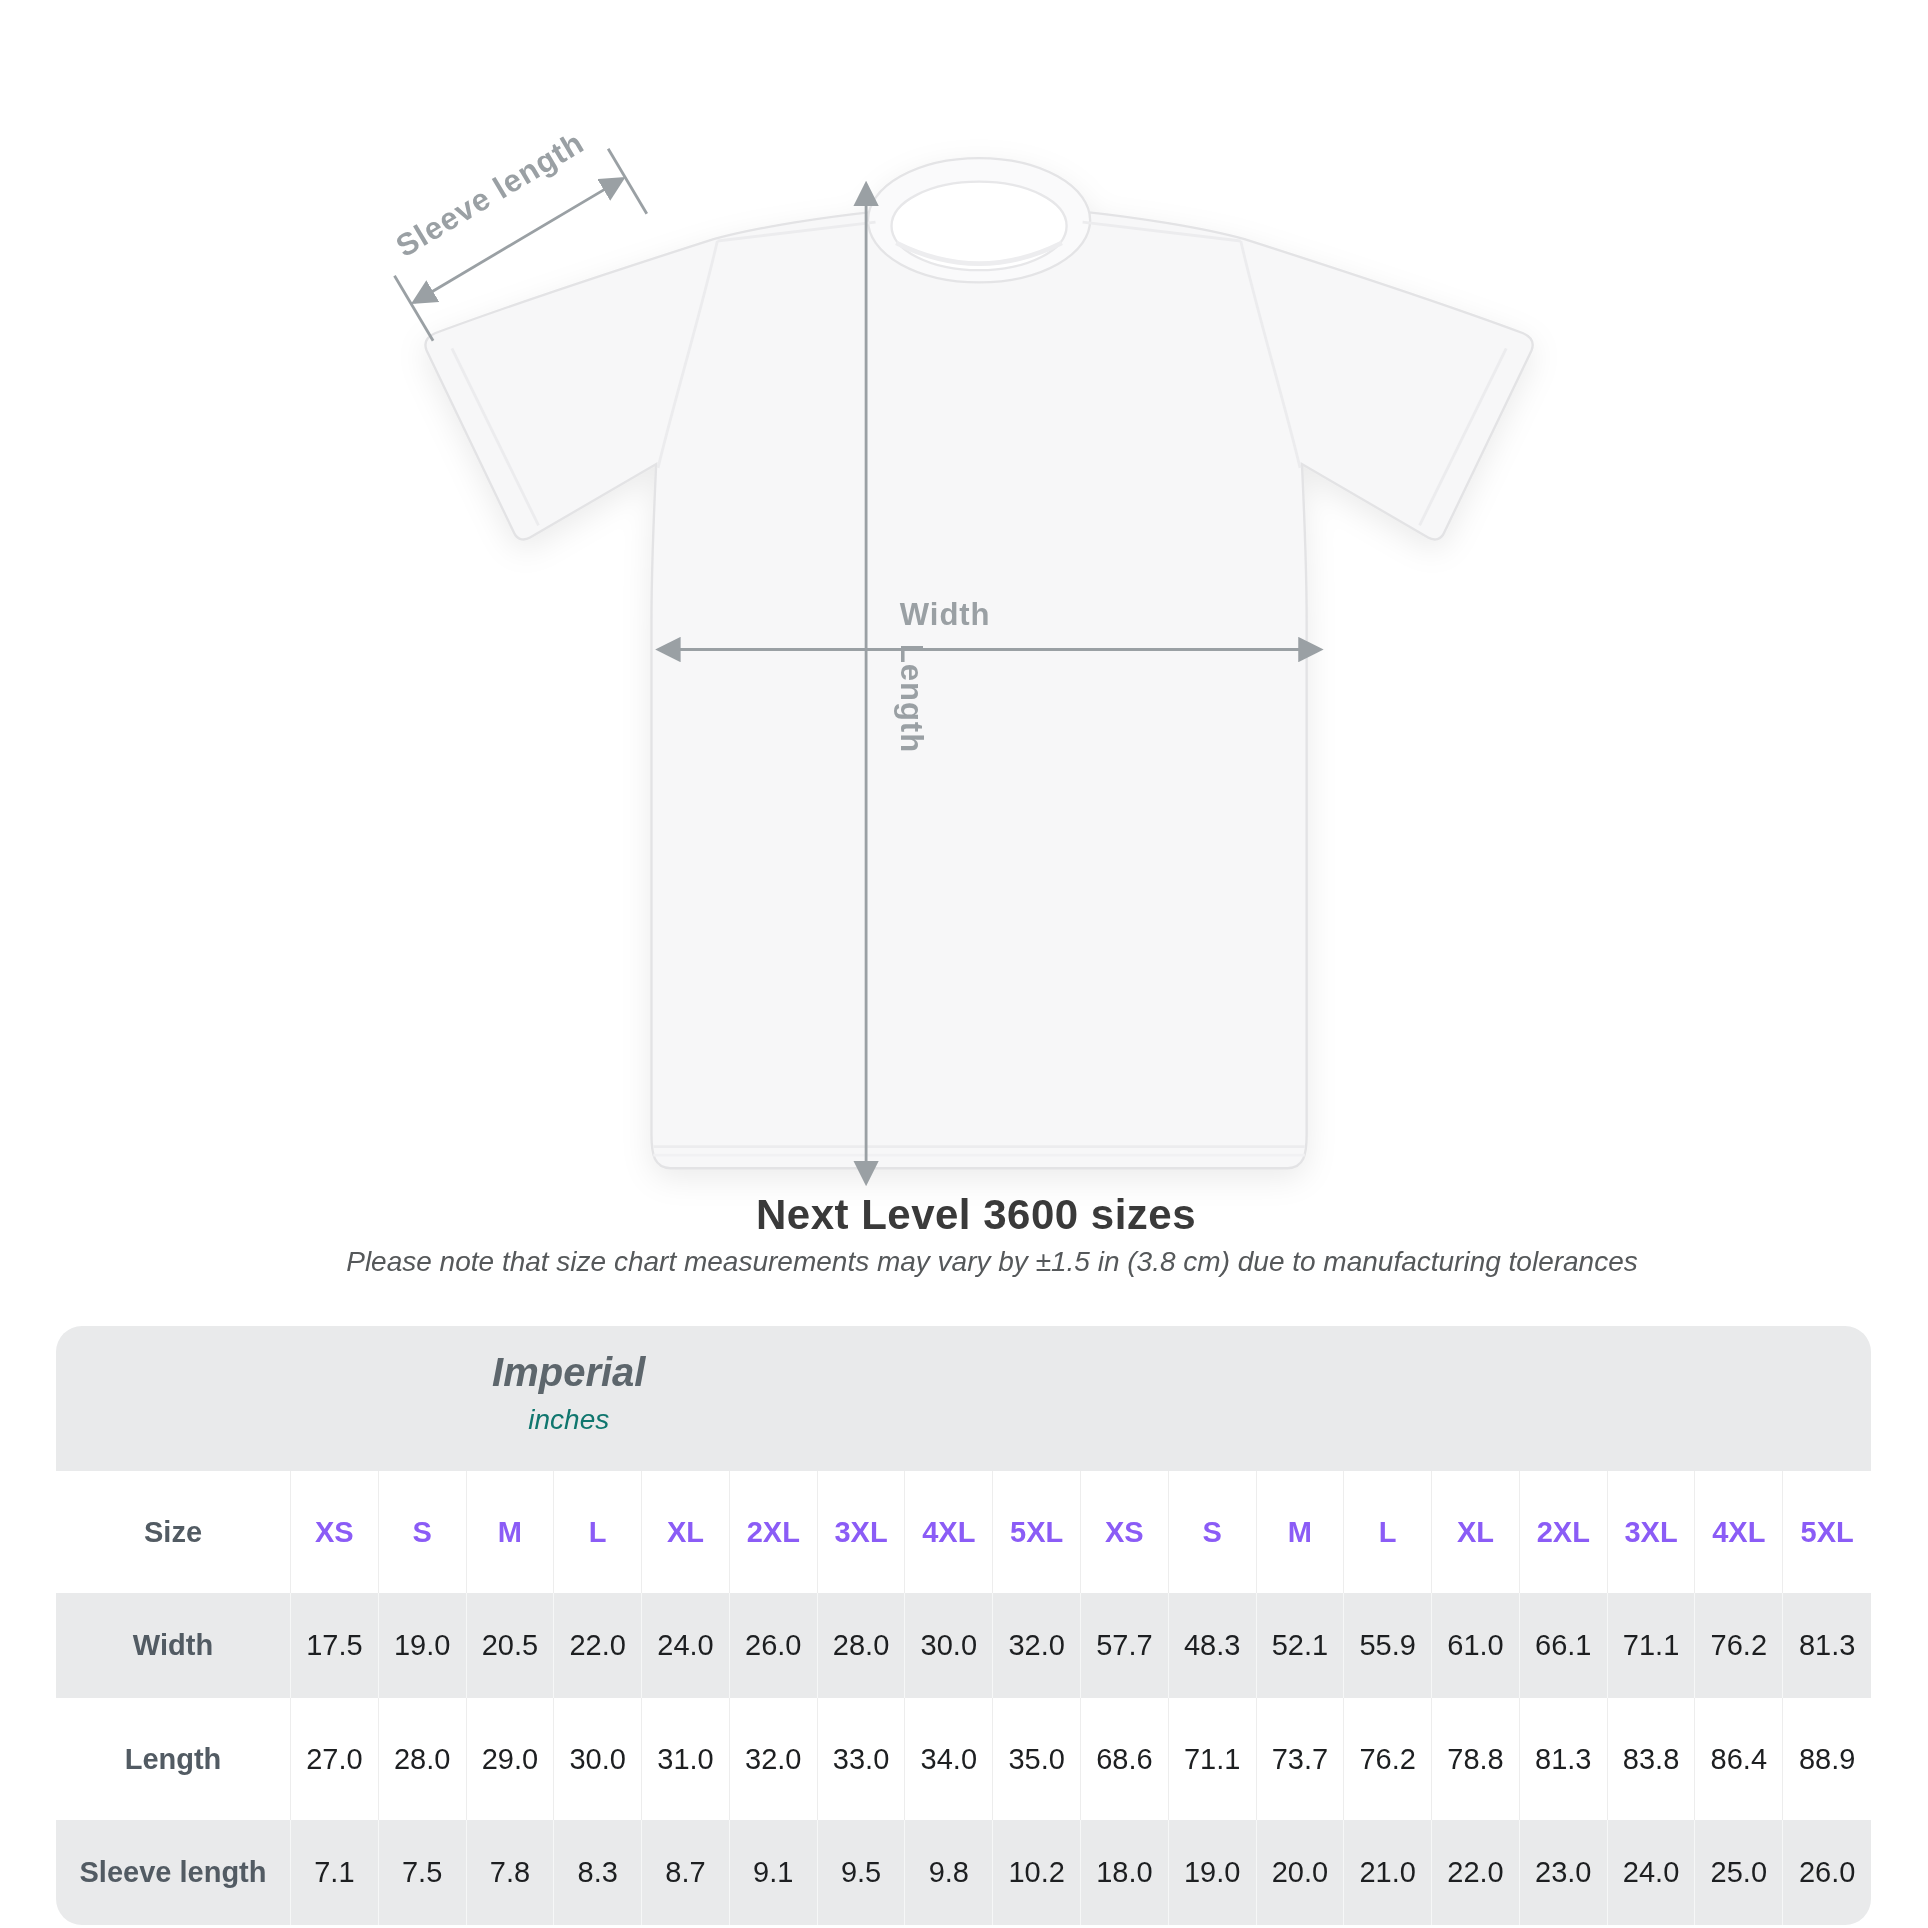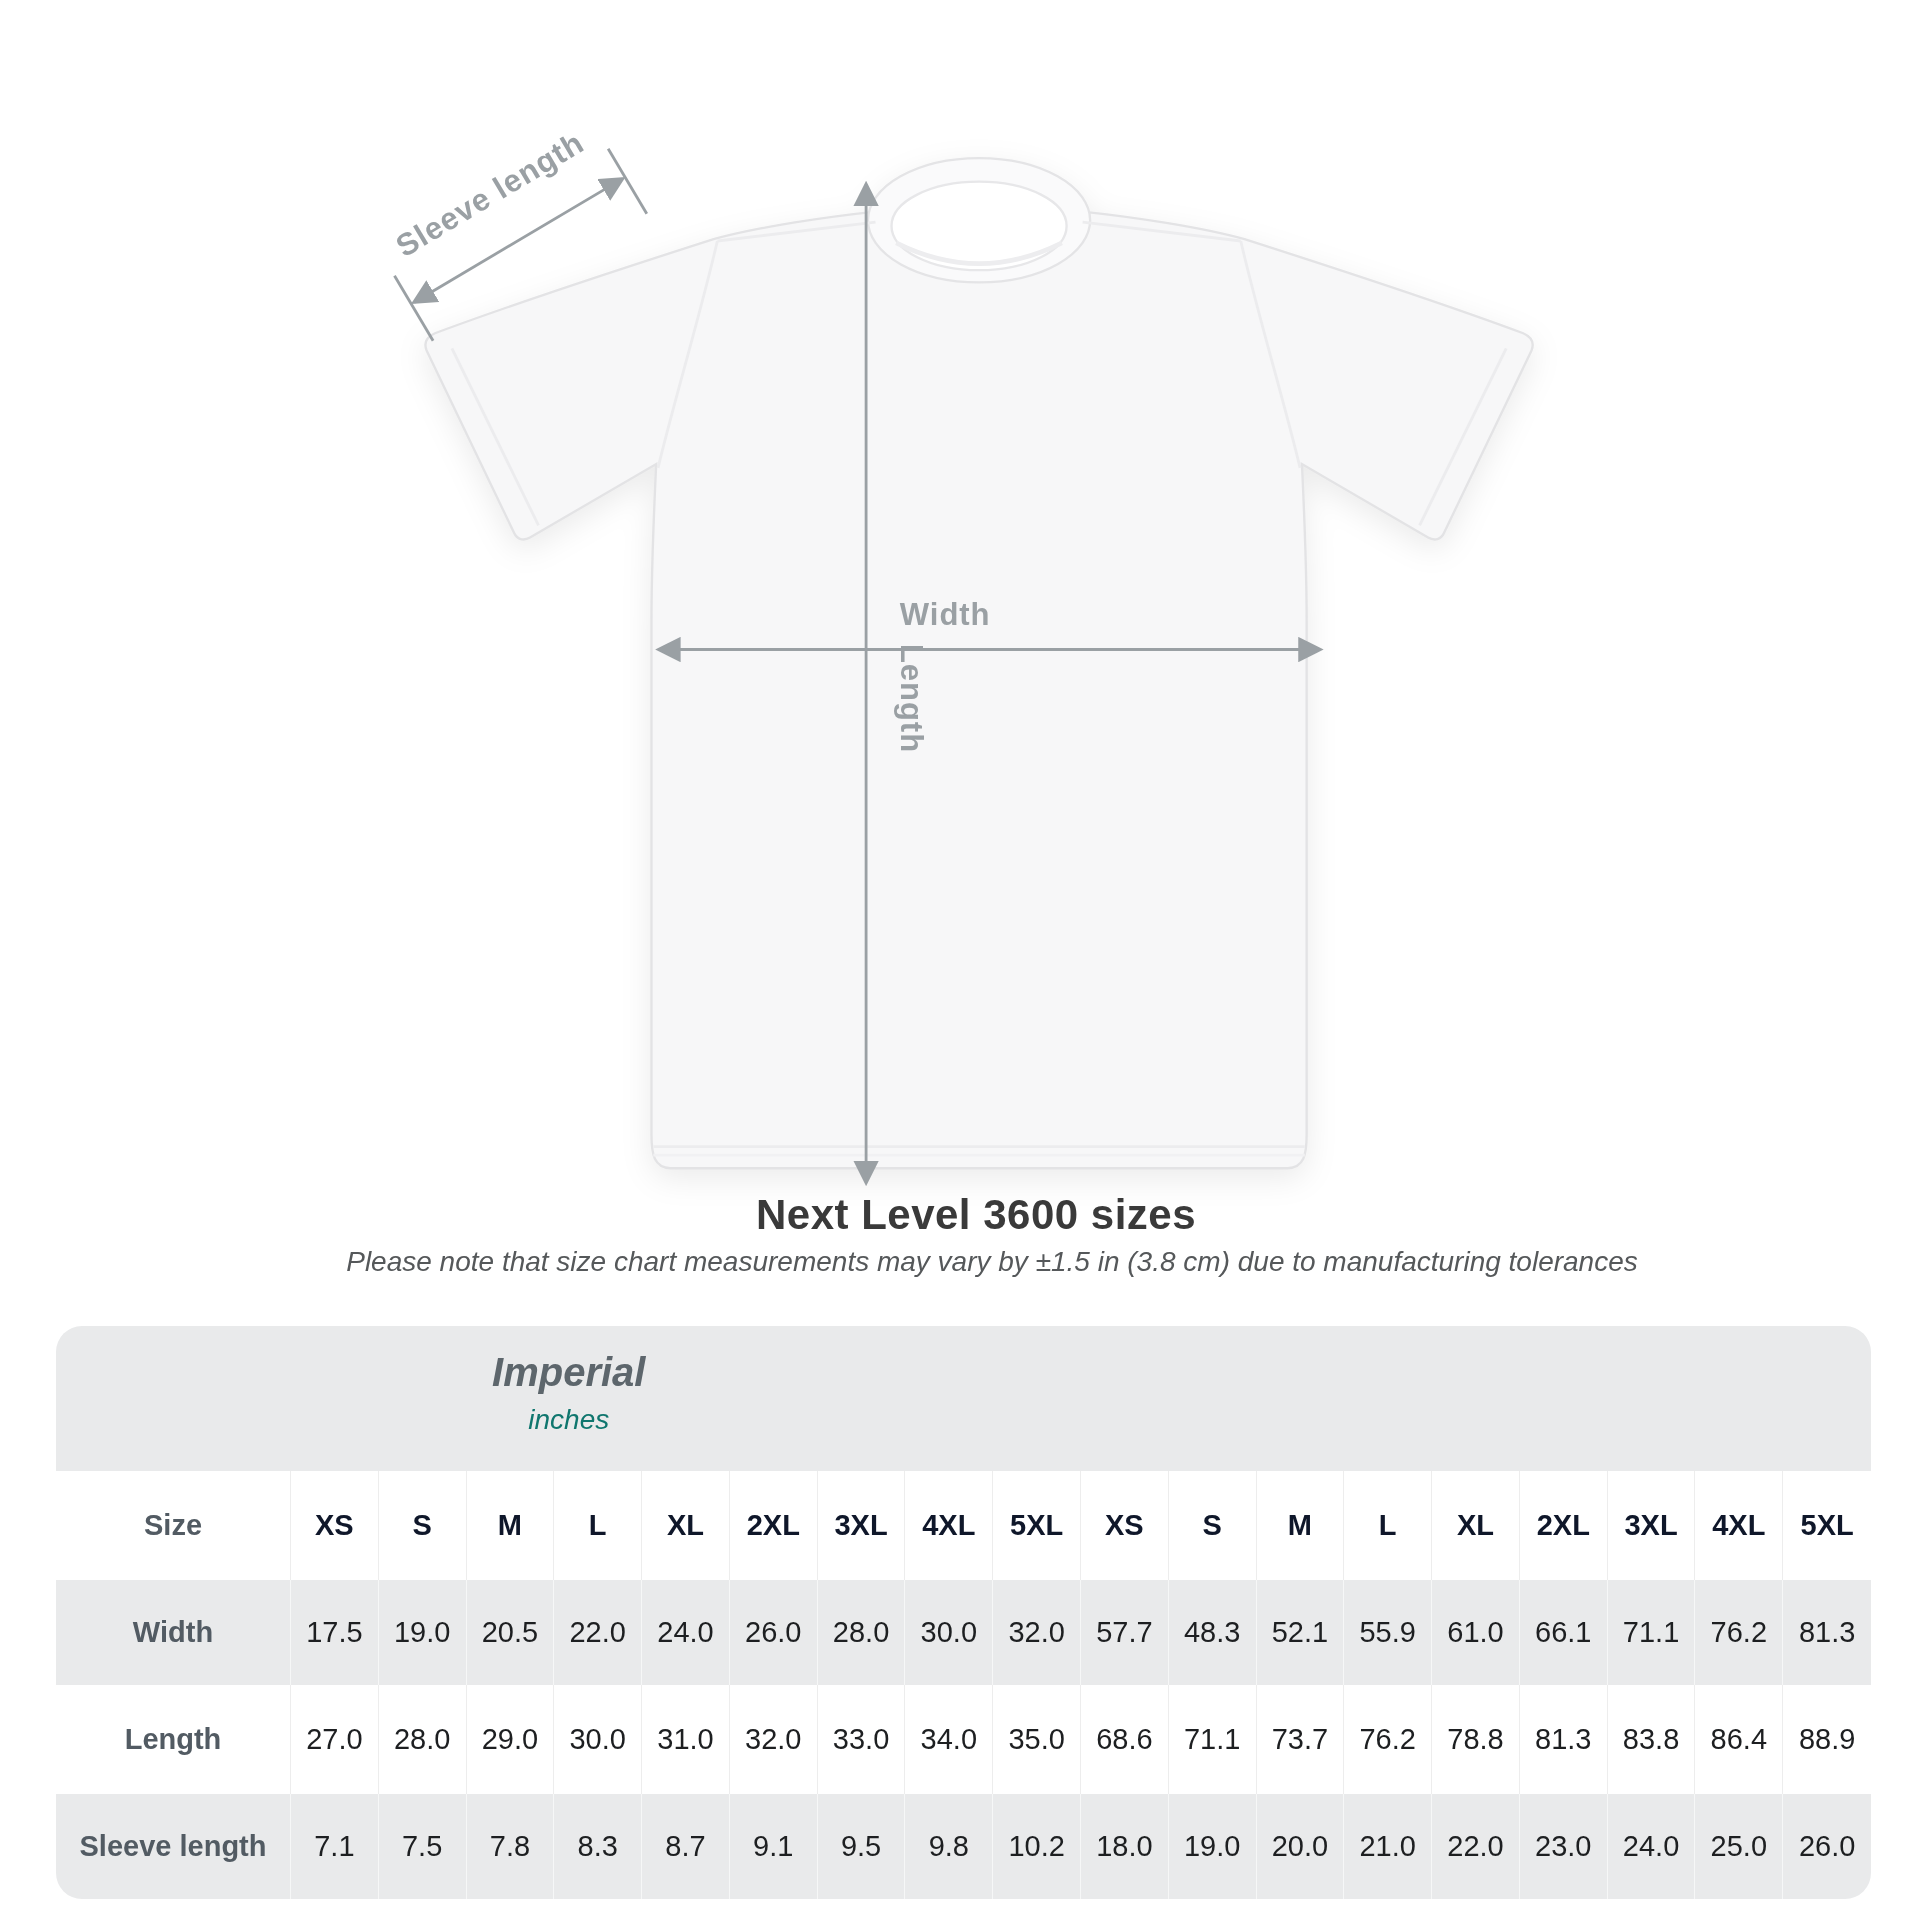--- a/index.html
+++ b/index.html
@@ -36,31 +36,31 @@
   }
   .sec{flex:0 0 56.5%;display:flex;flex-direction:column;align-items:center;justify-content:flex-start;padding-top:22.6px;box-sizing:border-box;}
   .sec.metric{flex:0 0 43.5%;}
   .sec-title{font-size:40px;font-weight:bold;font-style:italic;color:#5d666c;line-height:1.15;}
   .sec-sub{font-size:28px;font-style:italic;color:#0f766e;margin-top:9.4px;}
   .trow{
     display:grid;
     grid-template-columns:235px repeat(18, 1fr);
     align-items:center;
   }
-  .trow.white{background:#ffffff;height:109px;}
+  .trow.white{background:#ffffff;height:122px;}
   .trow.gray{background:#e9eaeb;height:105px;}
   .trow.white .cell{border-right:0.9px solid rgba(0,0,0,0.07);}
   .trow.gray  .cell{border-right:0.9px solid rgba(255,255,255,0.6);}
   .trow .cell:last-child{border-right:none;}
   .cell{
     height:100%;display:flex;align-items:center;justify-content:center;
     box-sizing:border-box;font-size:29px;color:#1d1f21;
   }
   .label-cell{font-weight:bold;color:#525b63;}
-  .size-cell{font-weight:bold;color:#0f172a;}
+  .size-cell{font-weight:bold;color:#8b5cf6;}
 </style>
 </head>
 <body>
 
 <div class="canvas">
 
   <svg class="shirt-svg" width="1928" height="1252" viewBox="0 0 2048 1330">
     <defs>
       <marker id="arr" viewBox="0 0 10 10" refX="8.5" refY="5" markerWidth="9" markerHeight="9" orient="auto-start-reverse">
         <path d="M0 0 L10 5 L0 10 z" fill="#9aa0a4"></path>

